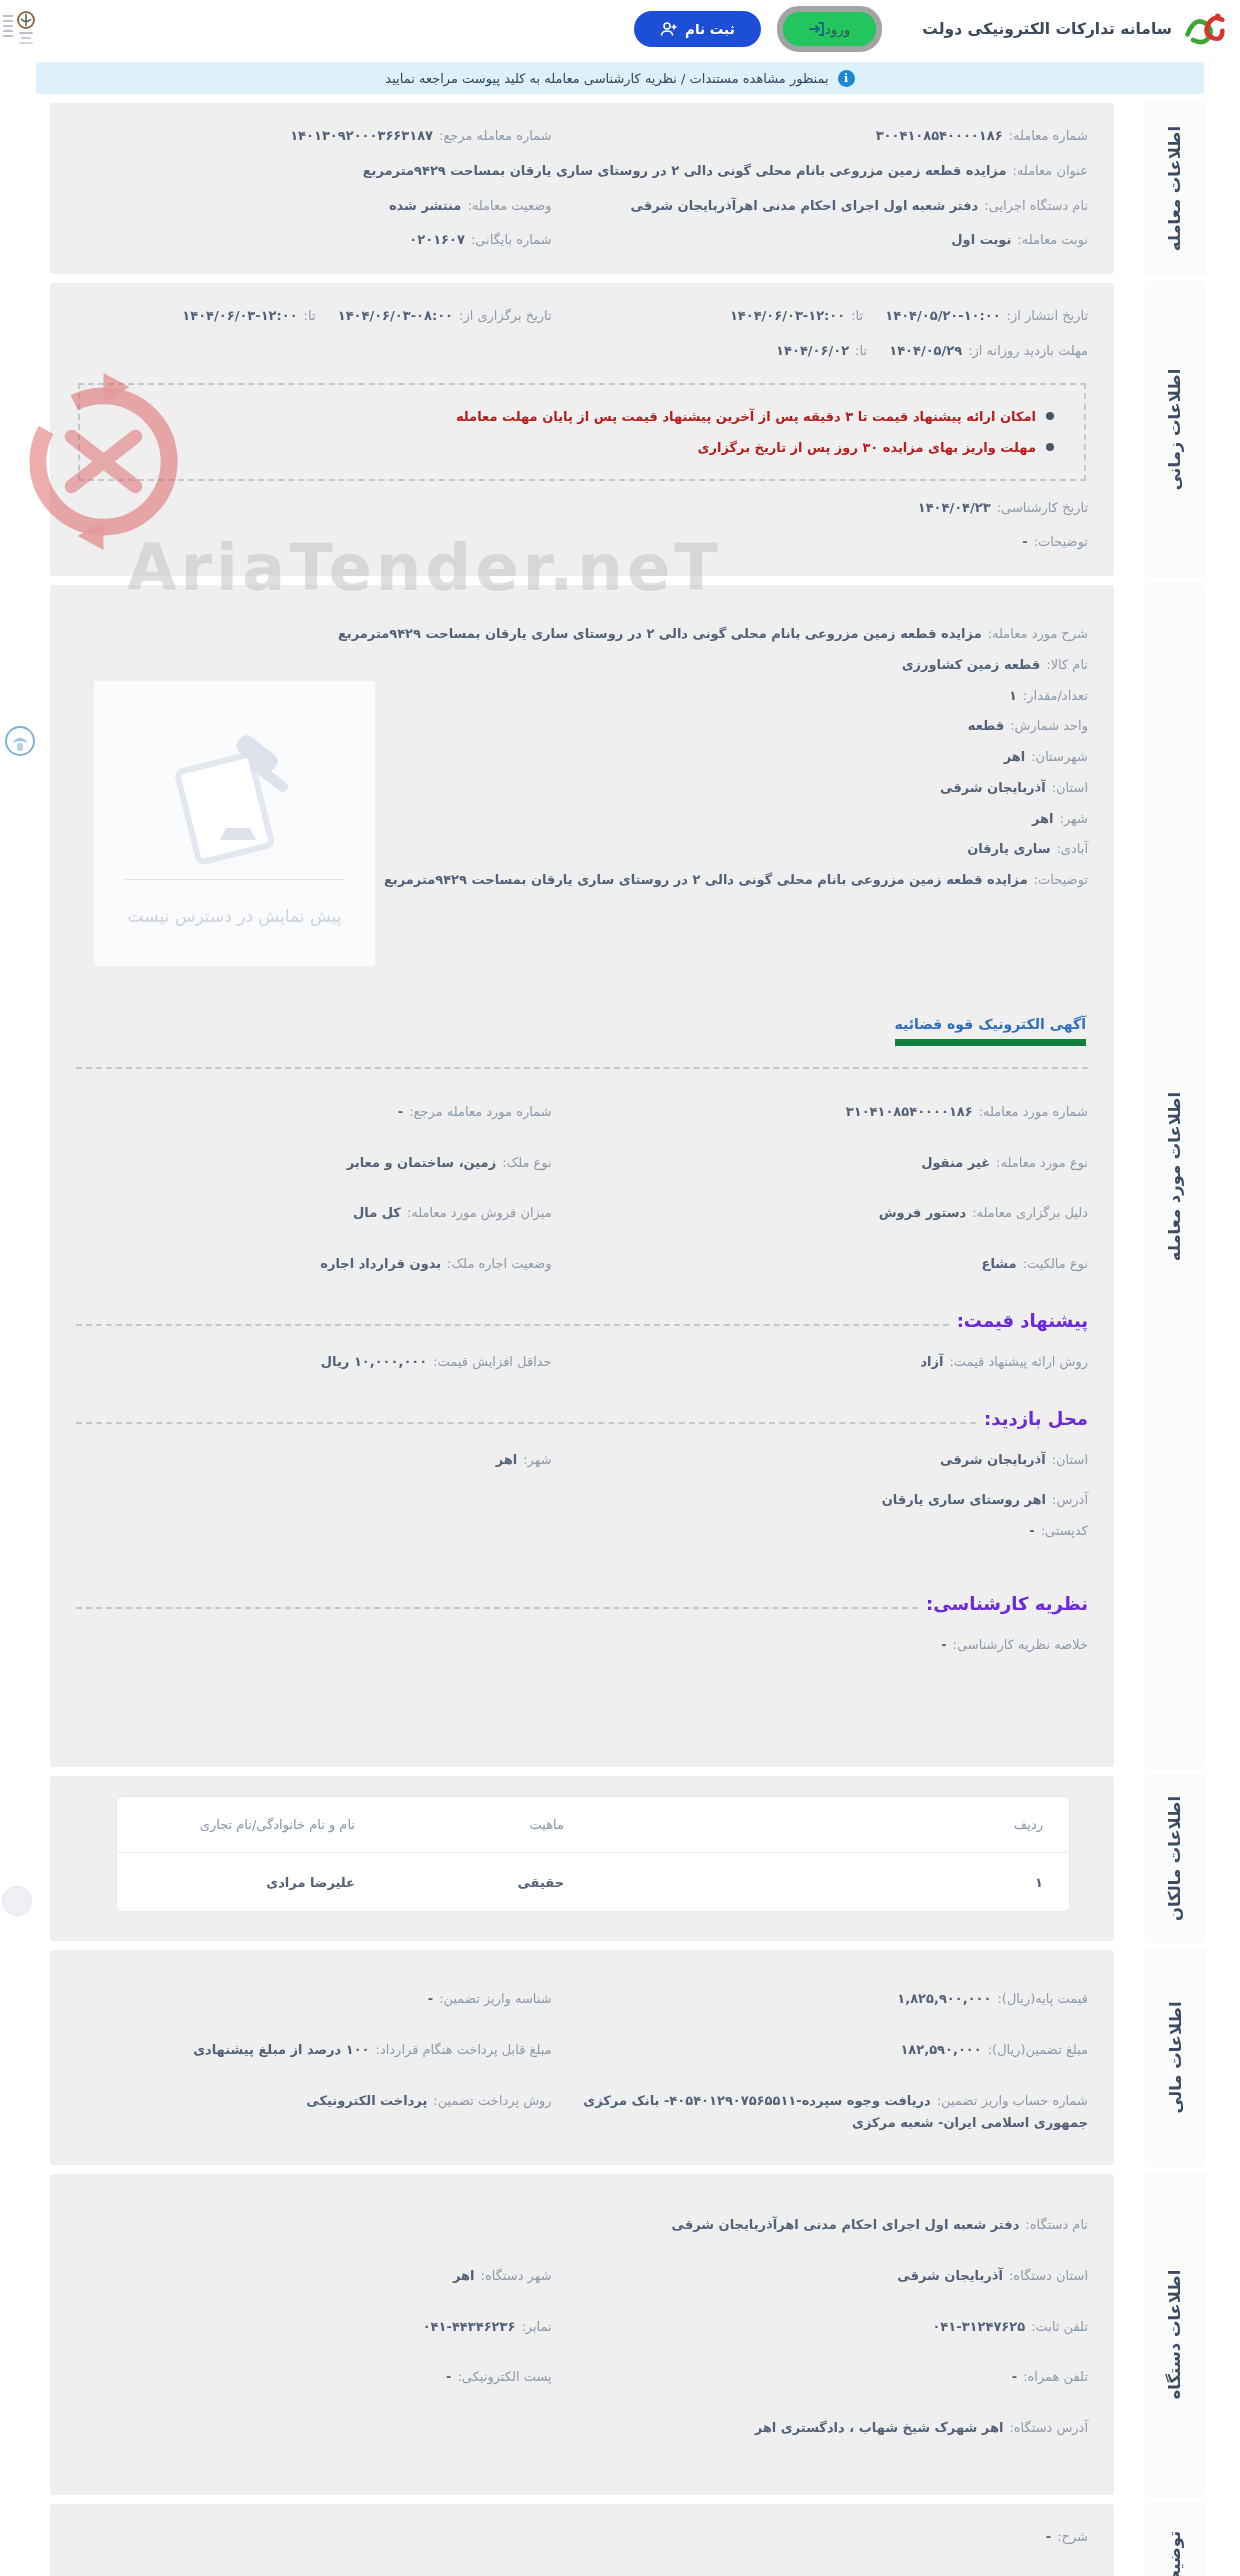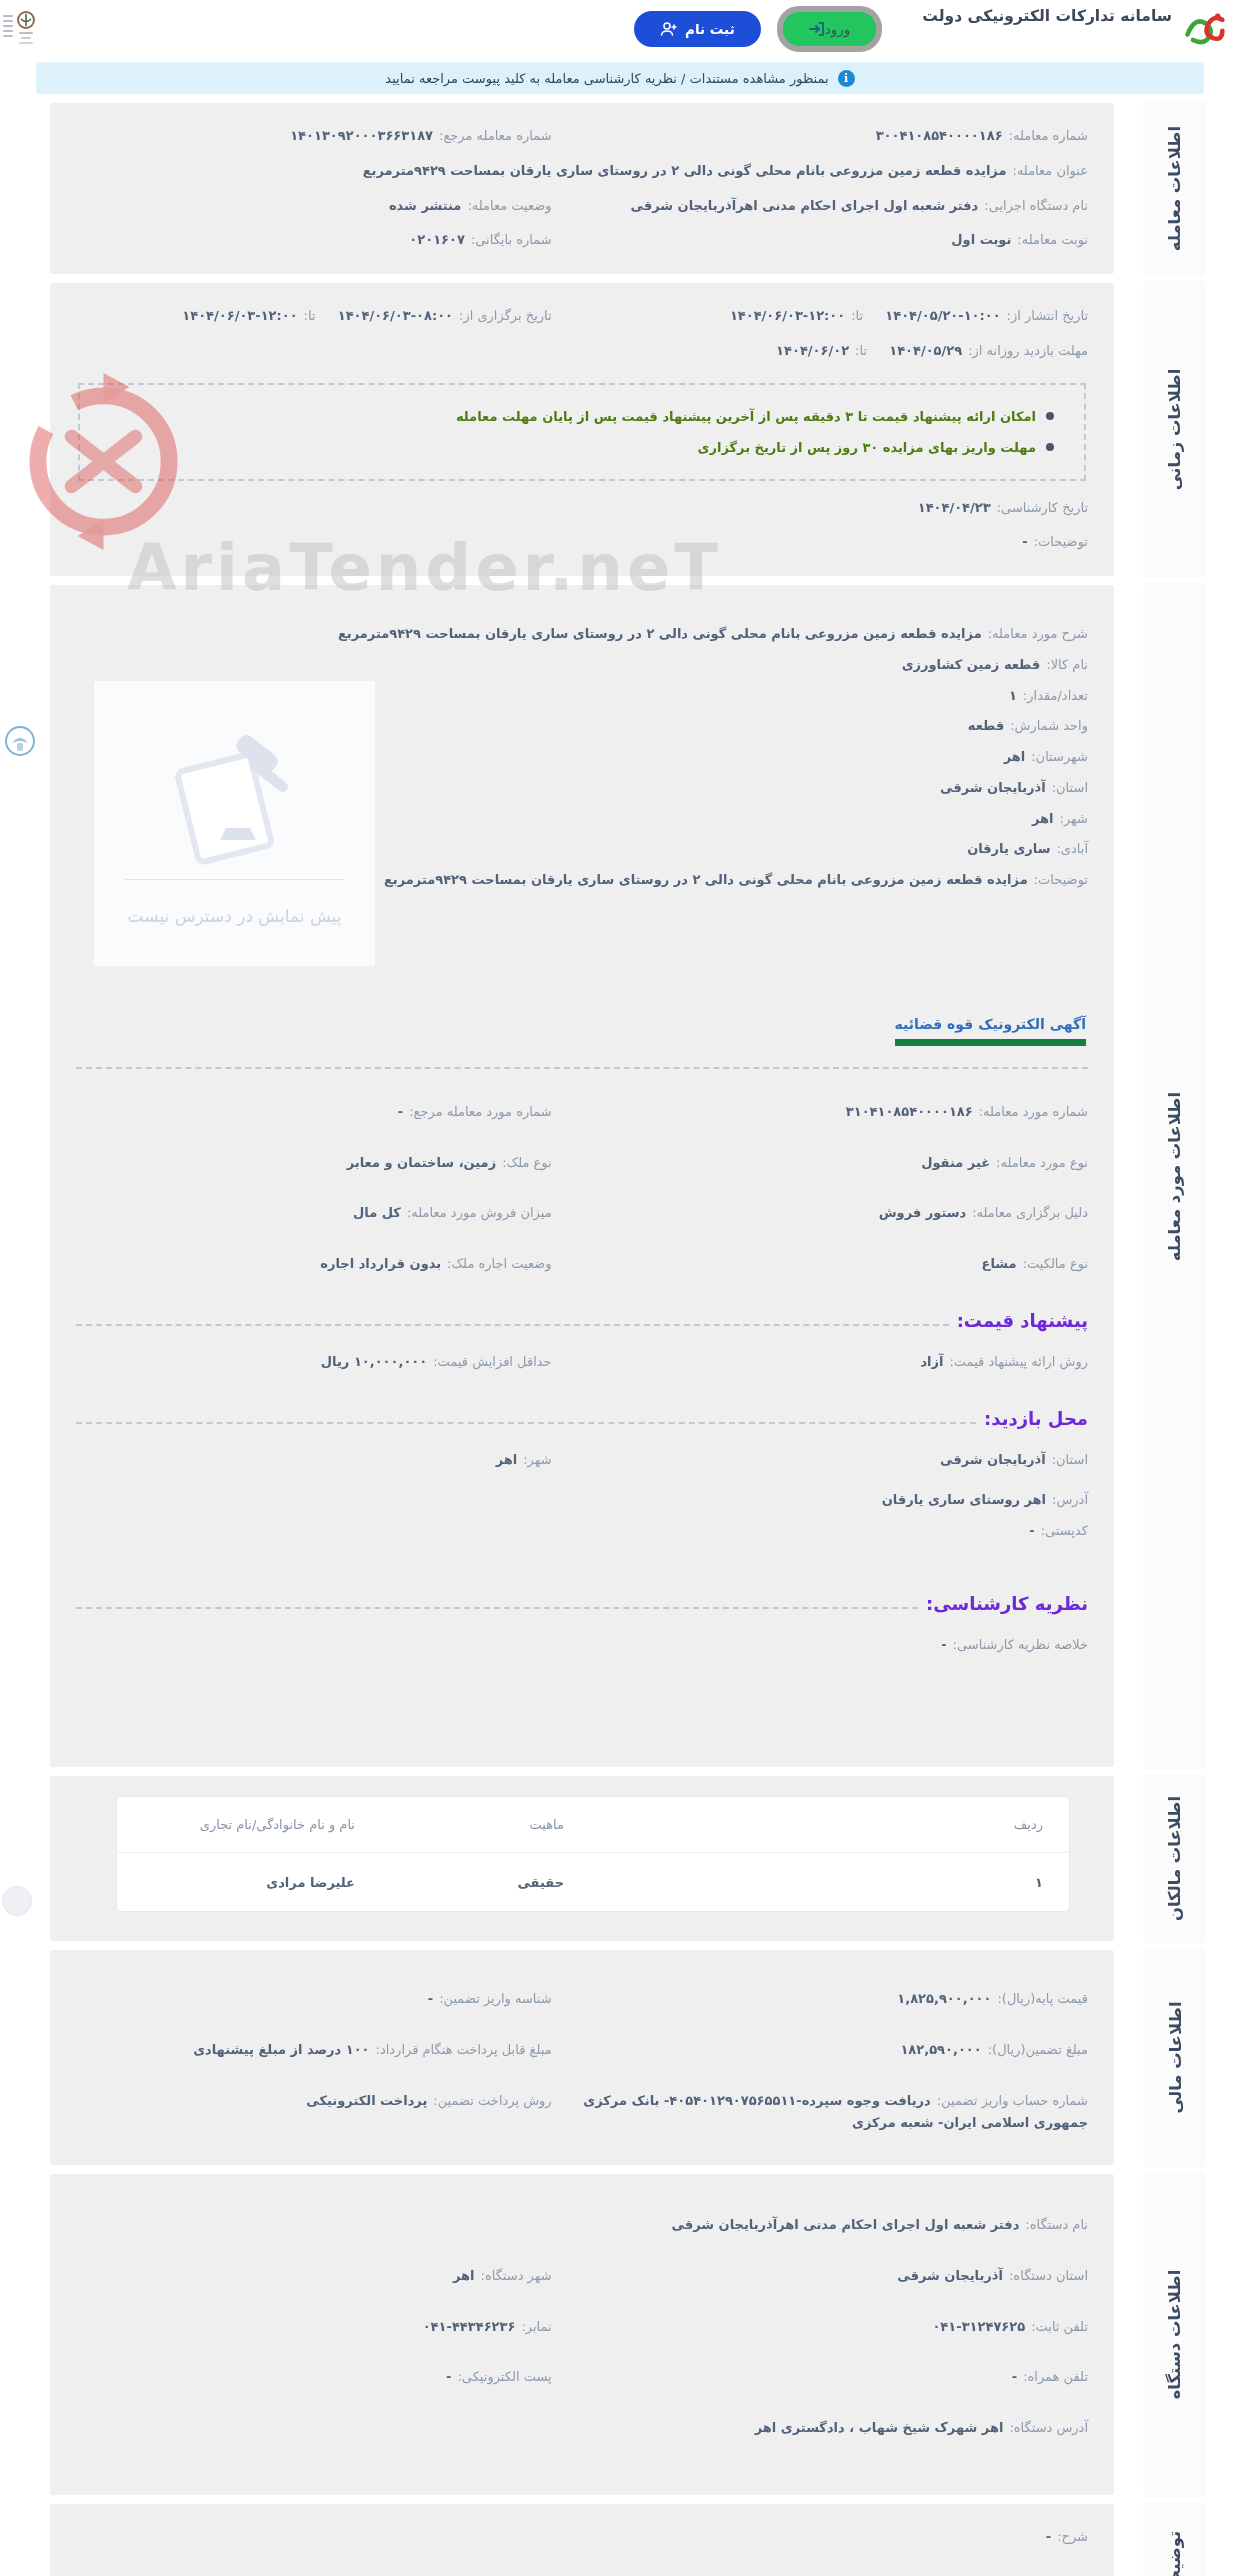--- a/index.html
+++ b/index.html
@@ -5,21 +5,21 @@
   * { box-sizing: border-box; margin: 0; padding: 0; }
   html,body { background:#ffffff; }
   body {
     width:1240px; min-height:2576px; margin:0 auto;
     font-family:"DejaVu Sans", sans-serif;
     direction:rtl; position:relative; overflow-x:hidden;
     color:#54657d;
   }
   
   .topbar { height:58px; display:flex; align-items:center; padding:0 14px 0 40px; background:#fff; }
-  .brand { display:flex; align-items:flex-start; gap:10px; }
+  .brand { display:flex; align-items:center; gap:10px; }
   .app-title { font-size:15.5px; font-weight:bold; color:#3d4a5c; }
   .btn-login {
     margin-right:40px; display:flex; align-items:center; 
     background:#22c55e; border:6px solid #a3a3a3; border-radius:22px;
     padding:9px 26px; font-size:13.5px; color:#355; cursor:pointer;
     font-family:inherit;
   }
   .btn-register {
     margin-right:16px; display:flex; align-items:center; gap:8px;
     background:#1d4ed8; border:none; border-radius:22px;
@@ -54,21 +54,21 @@
   .field .val { font-weight:bold; color:#51627a; margin-right:6px; }
   .field .lab2 { margin-right:18px; }
   .ltr { direction:ltr; unicode-bidi:isolate; }
   .grid2 { display:grid; grid-template-columns:53% 47%; }
   .r { padding:6px 0; }
   .rc { padding:4px 0; }
   .rr { padding:14px 0; }
   .dashbox {
     border:2px dashed #c2c8d1; margin:14px 2px 10px; padding:16px 30px;
   }
-  .bullet { display:flex; align-items:center; gap:10px; padding:8px 0; font-size:13px; font-weight:bold; color:#4d7c0f; }
+  .bullet { display:flex; align-items:center; gap:10px; padding:8px 0; font-size:13px; font-weight:bold; color:#b91c1c; }
   .dot { width:8px; height:8px; border-radius:50%; background:#49576b; flex:0 0 auto; }
   .subhead { display:flex; align-items:flex-end; gap:8px; margin:20px 0 6px; }
   .subhead .lab { font-size:18px; font-weight:bold; color:#6d28d9; white-space:nowrap; }
   .dashfill { flex:1; border-bottom:2px dashed #c3c8d0; margin-bottom:5px; }
   .dashhr { border-top:2px dashed #c3c8d0; margin:34px 0 18px; }
   .link-row { margin-top:118px; padding-right:2px; }
   .judiciary-link {
     color:#2f6fbd; font-size:14px; font-weight:bold; text-decoration:none;
     border-bottom:7px solid #15803d; padding-bottom:7px; cursor:pointer;
   }

